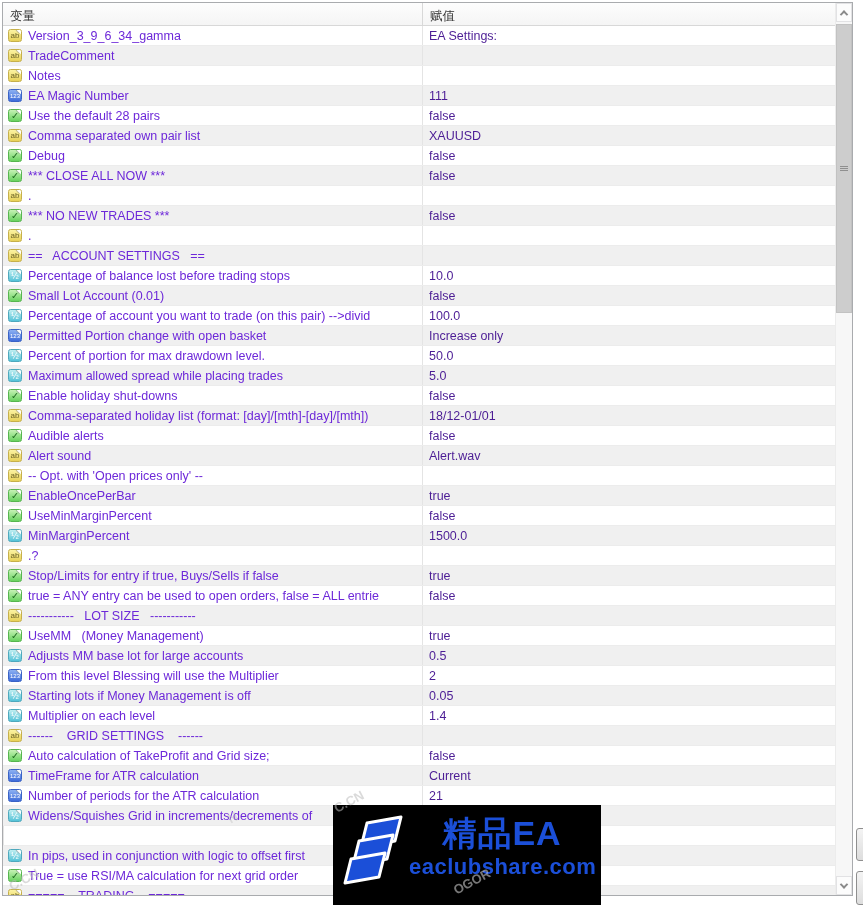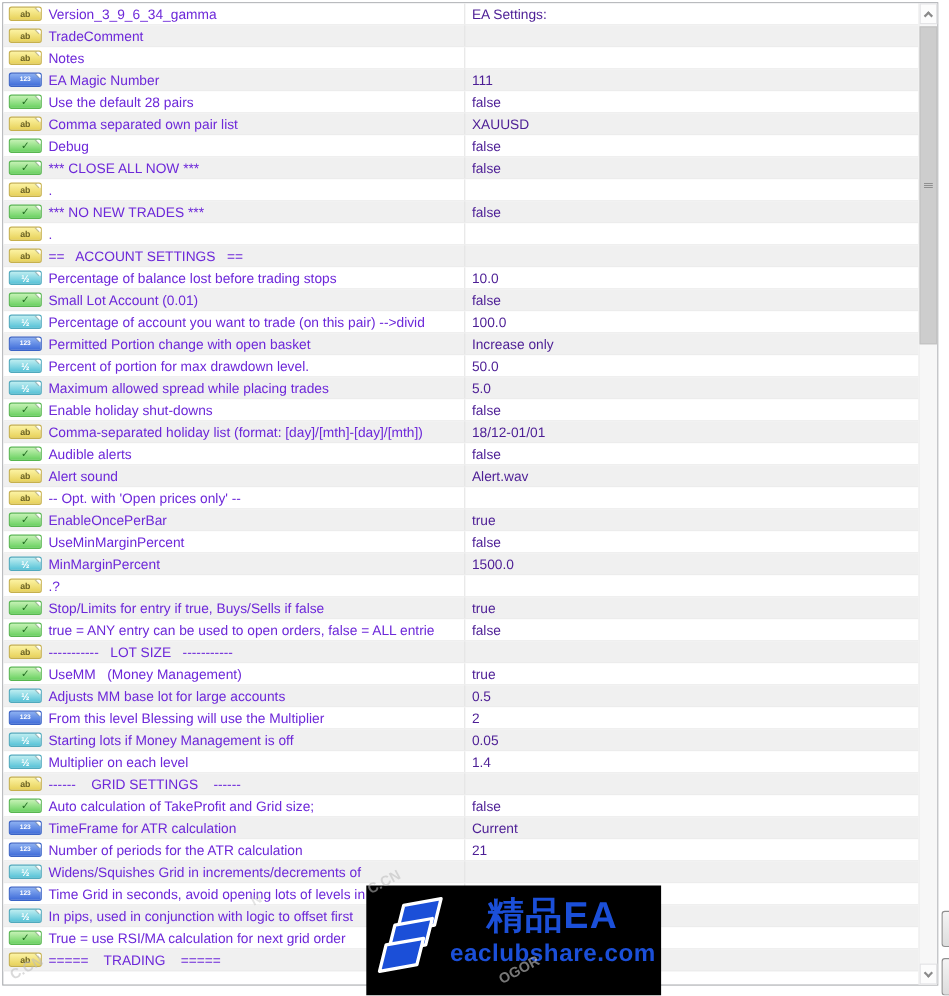--- a/index.html
+++ b/index.html
@@ -15,21 +15,21 @@
   .hvar{width:419px;flex:none;}
   .hval{flex:1;border-left:1px solid #d8d8d8;}
   .rows{position:relative;}
   .row{display:flex;height:20px;box-sizing:border-box;border-bottom:1px solid #ececec;background:#ffffff;}
   .row:nth-child(even){background:#f0f0f0;}
   .cell{box-sizing:border-box;overflow:hidden;white-space:pre;}
   .var{width:419px;flex:none;display:flex;align-items:center;padding-left:5px;}
   .val{flex:1;border-left:1px solid #e4e4e4;font-size:12.5px;color:#4c1d95;padding:3px 0 0 6px;}
   .vtext{font-size:12.5px;color:#6d28d9;margin-left:6px;white-space:pre;}
   .ticon{
-    width:30px;height:13px;flex:none;border-radius:2.5px;font-weight:bold;
+    width:14px;height:13px;flex:none;border-radius:2.5px;font-weight:normal;
     display:flex;align-items:center;justify-content:center;position:relative;
     box-sizing:border-box;overflow:hidden;
   }
   .ticon::after{content:'';position:absolute;top:-2px;right:-2px;width:5px;height:5px;background:#fff;transform:rotate(45deg);box-shadow:-1px 1px 0 rgba(130,130,130,.45);}
   .t-string{background:linear-gradient(#fcf3a3,#e7d159);border:1px solid #c6b04b;color:#6d6426;font-size:8px;}
   .t-int{background:linear-gradient(#8cb0f2,#3f6cd9);border:1px solid #3a63c6;color:#fff;font-size:6px;}
   .t-double{background:linear-gradient(#bfeef1,#55c2d7);border:1px solid #4fa9bd;color:#fff;font-size:9px;}
   .t-bool{background:linear-gradient(#c6f2b5,#69d160);border:1px solid #57b64f;color:#226d22;font-size:9.5px;}
   
   .sb{position:absolute;top:0;right:0;width:17px;height:100%;background:#f7f7f7;border-left:1px solid #ececec;box-sizing:border-box;}
@@ -55,20 +55,24 @@
   
   .edge-btn{position:absolute;left:856px;width:26px;background:linear-gradient(#f4f4f4,#dddddd);border:1px solid #8f8f8f;border-radius:3px;box-sizing:border-box;z-index:2;}
   .eb1{top:828px;height:33px;}
   .eb2{top:871px;height:34px;}
 </style>
 </head>
 <body>
 
 <div class="panel">
   <div class="grid">
+    <div class="hdr">
+      <div class="hcell hvar">变量</div>
+      <div class="hcell hval">赋值</div>
+    </div>
     <div class="rows">
         <div class="row">
           <div class="cell var"><span class="ticon t-string">ab</span><span class="vtext">Version_3_9_6_34_gamma</span></div>
           <div class="cell val">EA Settings:</div>
         </div>
         <div class="row">
           <div class="cell var"><span class="ticon t-string">ab</span><span class="vtext">TradeComment</span></div>
           <div class="cell val"></div>
         </div>
         <div class="row">
@@ -217,21 +221,20 @@
         </div>
         <div class="row">
           <div class="cell var"><span class="ticon t-int">123</span><span class="vtext">Number of periods for the ATR calculation</span></div>
           <div class="cell val">21</div>
         </div>
         <div class="row">
           <div class="cell var"><span class="ticon t-double">½</span><span class="vtext">Widens/Squishes Grid in increments/decrements of</span></div>
           <div class="cell val"></div>
         </div>
         <div class="row">
-          <div class="cell var"><span class="ticon t-int">123</span><span class="vtext">Time Grid in seconds, avoid opening lots of levels in</span></div>
           <div class="cell val"></div>
         </div>
         <div class="row">
           <div class="cell var"><span class="ticon t-double">½</span><span class="vtext">In pips, used in conjunction with logic to offset first</span></div>
           <div class="cell val"></div>
         </div>
         <div class="row">
           <div class="cell var"><span class="ticon t-bool">✓</span><span class="vtext">True = use RSI/MA calculation for next grid order</span></div>
           <div class="cell val"></div>
         </div>

